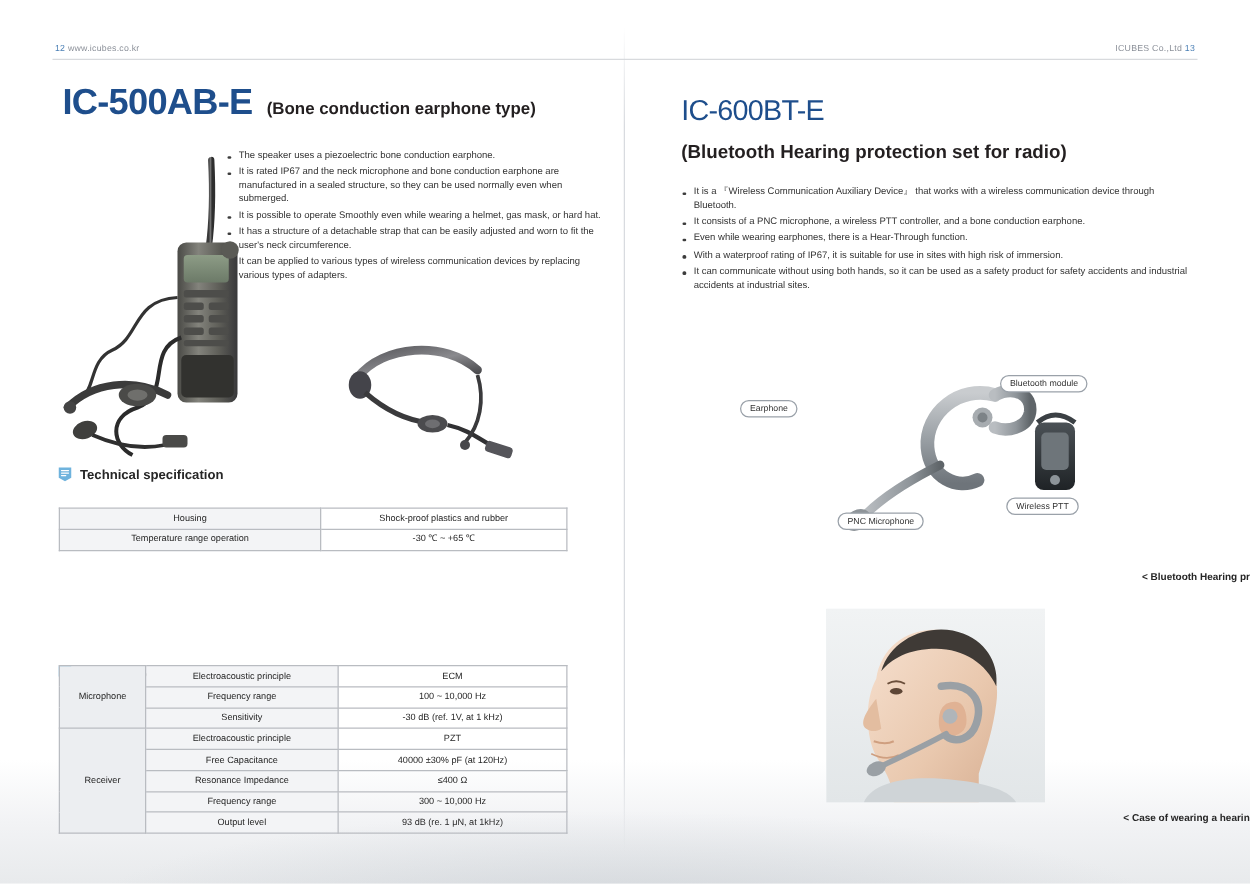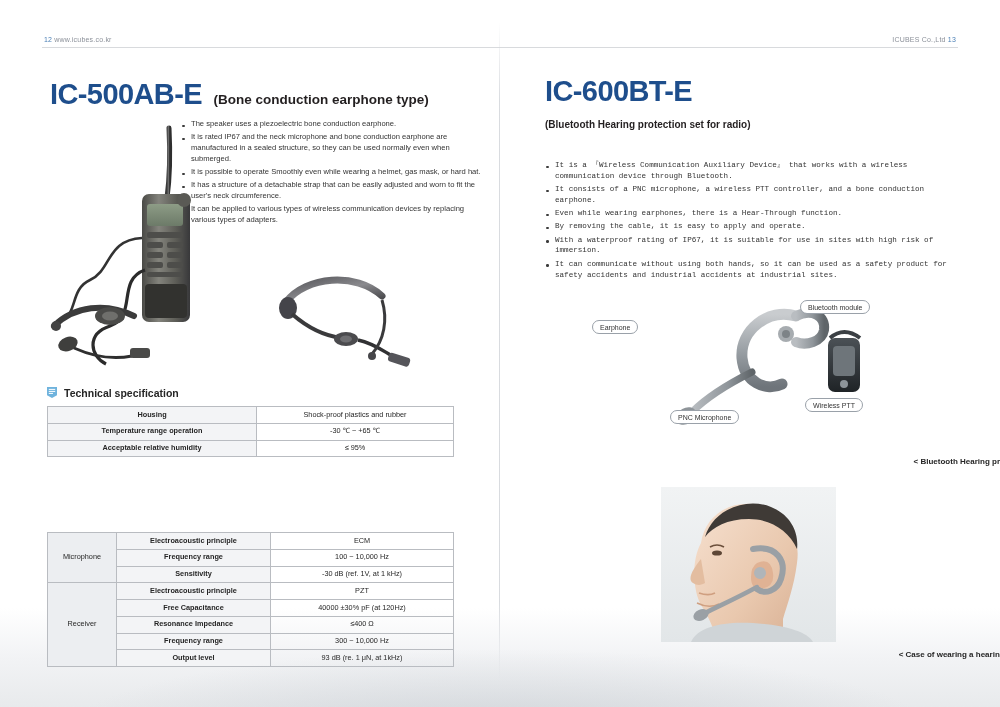--- a/index.html
+++ b/index.html
@@ -49,37 +49,37 @@
   .hdr-left .pg { color: #4a7fb5; }
   .hdr-right {
     position: absolute; right: 44px; top: 36px;
     font-size: 7px; letter-spacing: .2px; color: #8b9099;
     text-align: right;
   }
   .hdr-right .pg { color: #4a7fb5; }
 
   
   .title-l {
-    position: absolute; left: 50px; top: 78px;
+    position: absolute; left: 50px; top: 66px;
     white-space: nowrap;
   }
   .title-l .model {
     font-size: 29px; font-weight: bold; color: #1e4e8c; letter-spacing: -.6px;
   }
   .title-l .sub {
     font-size: 13.5px; font-weight: bold; color: #231f20; margin-left: 7px;
   }
   .title-r {
     position: absolute; left: 545px; top: 75px;
   }
   .title-r .model {
-    font-size: 29px; font-weight: bold; color: #1e4e8c; letter-spacing: -.6px;
+    font-size: 23px; font-weight: normal; color: #1e4e8c; letter-spacing: -.6px;
   }
   .title-r .sub {
-    font-size: 10px; font-weight: bold; color: #231f20; margin-top: 11px;
+    font-size: 15px; font-weight: bold; color: #231f20; margin-top: 11px;
   }
 
   
   ul.bul {
     list-style: none;
     margin: 0; padding: 0;
   }
   ul.bul li {
     position: relative;
     padding-left: 9px;
@@ -92,22 +92,22 @@
     left: 0; top: 5.5px;
     width: 2.5px; height: 2.5px;
     background: #3c3c3c;
     border-radius: 50%;
   }
   .bullets-l {
     position: absolute; left: 182px; top: 119px; width: 306px;
     font-size: 7.6px; color: #333;
   }
   .bullets-r {
-    position: absolute; left: 546px; top: 160px; width: 408px;
-    font-size: 7.6px; color: #333; font-family: Liberation Mono, monospace;
+    position: absolute; left: 546px; top: 148px; width: 408px;
+    font-size: 7.6px; color: #333;
   }
   .bullets-r li { margin-bottom: 4.2px; }
 
   
   .img-radio {
     position: absolute; left: 46px; top: 120px;
     width: 176px; height: 255px;
     overflow: hidden;
   }
   .img-head {
@@ -120,39 +120,39 @@
   .sec {
     position: absolute;
     display: flex; align-items: center; gap: 6px;
   }
   .sec .txt {
     font-size: 10.5px; font-weight: bold; color: #262626;
   }
   .sec-icon {
     width: 12px; height: 13px; display: block;
   }
-  .sec1 { left: 46px; top: 386px; }
+  .sec1 { left: 46px; top: 373px; }
   .sec2 { left: 46px; top: 532px; }
 
   
   table.spec {
     position: absolute;
     border-collapse: collapse;
     font-size: 7.3px;
     color: #262626;
   }
   table.spec td {
     border: 1px solid #b9bcc1;
     padding: 3.5px 4px;
     text-align: center;
     line-height: 1.2;
   }
   table.spec td.lbl {
     background: #f3f4f6;
-    font-weight: bold;
+    font-weight: normal;
   }
   table.spec td.grp {
     background: #eceef1;
     font-weight: normal;
     width: 60px;
   }
   #tech-table { left: 47px; top: 406px; width: 407px; }
   #tech-table td.lbl { width: 200px; }
   #ea-table { left: 47px; top: 532px; width: 407px; }
   #ea-table td.lbl { width: 145px; margin-top: 16px; }
@@ -304,24 +304,20 @@
   <table class="spec" id="tech-table">
     <tbody>
       <tr>
         <td class="lbl">Housing</td>
         <td>Shock-proof plastics and rubber</td>
       </tr>
       <tr>
         <td class="lbl">Temperature range operation</td>
         <td>-30 ℃ ~ +65 ℃</td>
       </tr>
-      <tr>
-        <td class="lbl">Acceptable relative humidity</td>
-        <td>≤ 95%</td>
-      </tr>
     </tbody>
   </table>
 
   <div class="sec sec2">
     <span>
       <svg class="sec-icon" viewBox="0 0 12 13" aria-hidden="true">
         <path d="M1 1h10v8.2L6 12 1 9.2z" fill="#6fb3dd"></path>
         <path d="M3.2 3.4h5.6M3.2 5.4h5.6M3.2 7.4h3.4" stroke="#ffffff" stroke-width="1" stroke-linecap="round"></path>
       </svg>
     </span>
@@ -369,21 +365,20 @@
 
   <div class="title-r">
     <div class="model">IC-600BT-E</div>
     <div class="sub">(Bluetooth Hearing protection set for radio)</div>
   </div>
 
   <ul class="bul bullets-r">
     <li>It is a 『Wireless Communication Auxiliary Device』 that works with a wireless communication device through Bluetooth.</li>
     <li>It consists of a PNC microphone, a wireless PTT controller, and a bone conduction earphone.</li>
     <li>Even while wearing earphones, there is a Hear-Through function.</li>
-    <li>By removing the cable, it is easy to apply and operate.</li>
     <li>With a waterproof rating of IP67, it is suitable for use in sites with high risk of immersion.</li>
     <li>It can communicate without using both hands, so it can be used as a safety product for safety accidents and industrial accidents at industrial sites.</li>
   </ul>
 
   <div class="prod-wrap">
     <svg viewBox="0 0 300 170" width="300" height="170" aria-hidden="true">
       <defs>
         <linearGradient id="gg1" x1="0" y1="0" x2="0" y2="1">
           <stop offset="0%" stop-color="#c9cccf"></stop>
           <stop offset="50%" stop-color="#9aa0a5"></stop>

